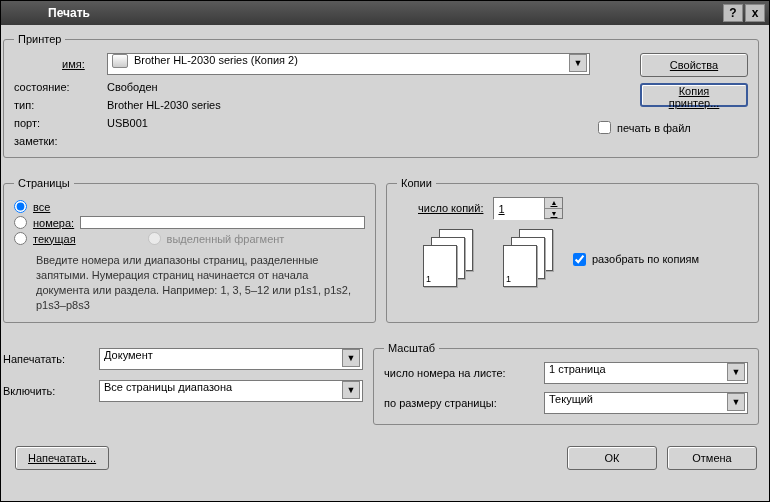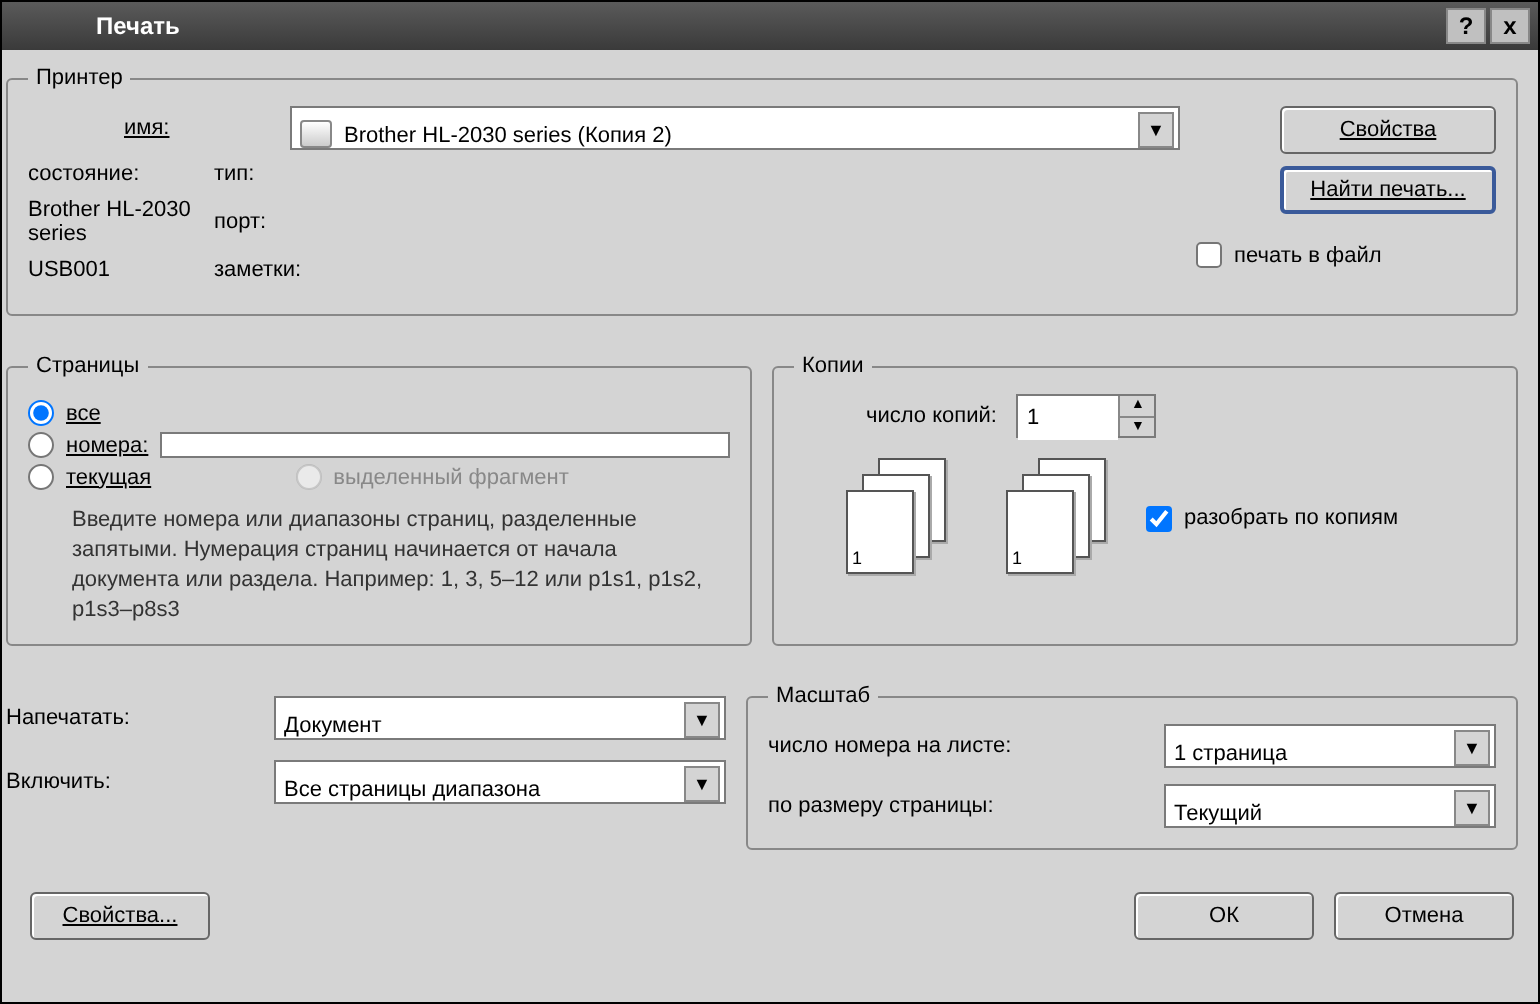--- a/index.html
+++ b/index.html
@@ -78,27 +78,26 @@
   select, input[type=text] {
     border: 1px solid #7a7a7a;
     background: #fff;
     height: 22px;
     font-family: inherit;
     font-size: 11px;
     padding: 0 4px;
   }
   .dropdown {
     display: flex;
-    align-items: flex-end;
+    align-items: flex-start;
     border: 1px solid #7a7a7a;
     background: #fff;
     height: 22px;
     padding: 0 2px 0 4px;
     position: relative;
-    margin-left: 38px;
   }
   .dropdown .dd-text { flex: 1; white-space: nowrap; overflow: hidden; }
   .dropdown .dd-arrow {
     width: 18px;
     height: 18px;
     background: #d4d4d4;
     border: 1px solid #888;
     display: flex;
     align-items: center;
     justify-content: center;
@@ -243,30 +242,31 @@
       <legend>Принтер</legend>
       <div class="printer-grid">
         <div class="lbl">имя:</div>
         <div class="dropdown">
           <span class="printer-icon"></span>
           <span class="dd-text">Brother HL-2030 series (Копия 2)</span>
           <span class="dd-arrow">▼</span>
         </div>
         <div class="right-btns" style="grid-row: span 5; align-self:start;">
           <button class="winbtn"><span>Свойства</span></button>
-          <button class="winbtn highlight"><span>Найти печать...</span></button>
+          <button class="winbtn highlight"><span>Копия принтер...</span></button>
           <div class="right-checks">
             <div class="checkrow">
               <input type="checkbox" style="">
               <label>печать в файл</label>
             </div>
           </div>
         </div>
 
         <div class="lbl-nou">состояние:</div>
+        <div>Свободен</div>
 
         <div class="lbl-nou">тип:</div>
         <div>Brother HL-2030 series</div>
 
         <div class="lbl-nou">порт:</div>
         <div>USB001</div>
 
         <div class="lbl-nou">заметки:</div>
         <div></div>
       </div>
@@ -289,21 +289,21 @@
           <label>текущая</label>
           <div style="width:60px;"></div>
           <input type="radio" name="pr" disabled="" style="">
           <label class="disabled" style="text-decoration:none">выделенный фрагмент</label>
         </div>
         <div class="hint">Введите номера или диапазоны страниц, разделенные запятыми. Нумерация страниц начинается от начала документа или раздела. Например: 1, 3, 5–12 или p1s1, p1s2, p1s3–p8s3</div>
       </fieldset>
 
       <fieldset style="flex:1">
         <legend>Копии</legend>
-        <div class="row" style="gap:10px; margin-left:36px;">
+        <div class="row" style="gap:10px; margin-left:21px;text-decoration:underline;">
           <span>число копий:</span>
           <div class="spinner">
             <input type="text" value="1" style="">
             <div class="spins">
               <div>▲</div>
               <div>▼</div>
             </div>
           </div>
         </div>
         <div style="display:flex; align-items:center;">
@@ -356,20 +356,20 @@
           <span>по размеру страницы:</span>
           <div class="dropdown">
             <span class="dd-text">Текущий</span>
             <span class="dd-arrow">▼</span>
           </div>
         </div>
       </fieldset>
     </div>
 
     <div class="foot">
-      <button class="winbtn"><span>Свойства...</span></button>
+      <button class="winbtn"><span>Напечатать...</span></button>
       <div class="spacer"></div>
       <button class="winbtn" style="text-decoration:none"><span>ОК</span></button>
       <button class="winbtn" style="text-decoration:none"><span>Отмена</span></button>
     </div>
 
   </div>
 </div>
 
 </body></html>

